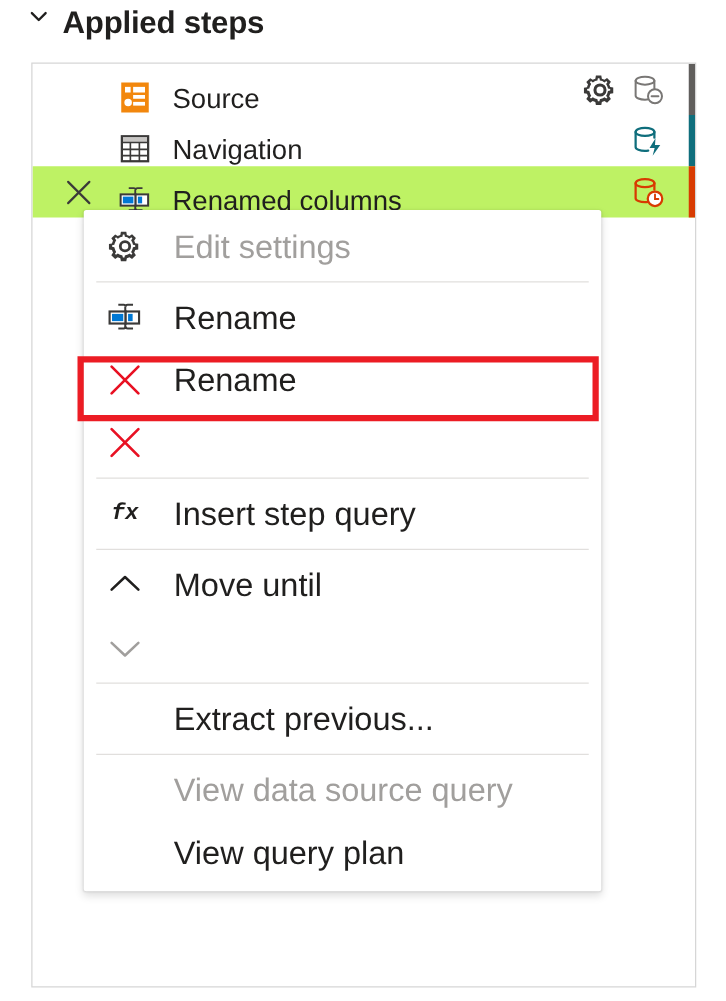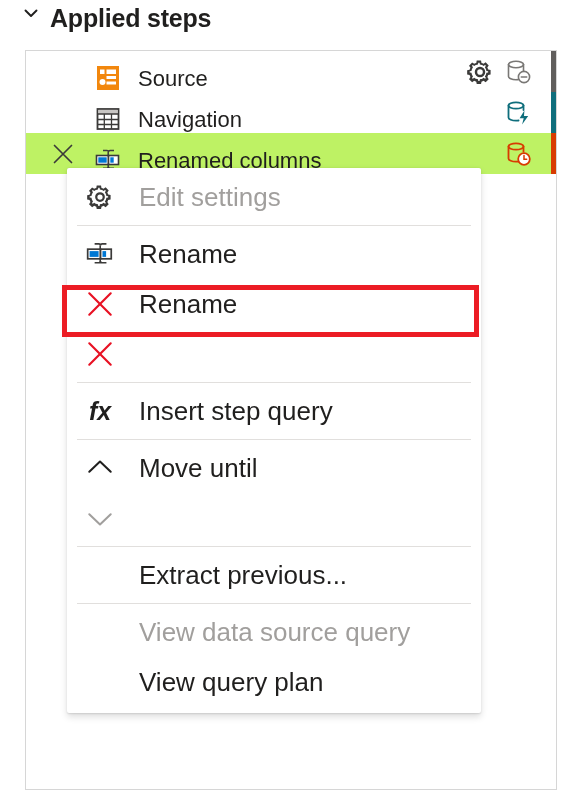--- a/index.html
+++ b/index.html
@@ -153,23 +153,23 @@
   .menu-label {
     font-size: 26px;
     color: #201f1e;
     margin-left: 22px;
     white-space: nowrap;
   }
   .menu-item.disabled .menu-label {
     color: #a19f9d;
   }
   .fx-glyph {
-    font-family: Liberation Sans, sans-serif;
+    font-family: Liberation Mono, monospace;
     font-style: italic;
-    font-size: 25px;
+    font-size: 18px;
     font-weight: 700;
     color: #201f1e;
     line-height: 1;
     text-align: center;
   }
   .menu-sep {
     height: 1px;
     background: #e1dfdd;
     margin: 3px 10px 3px 10px;
   }

